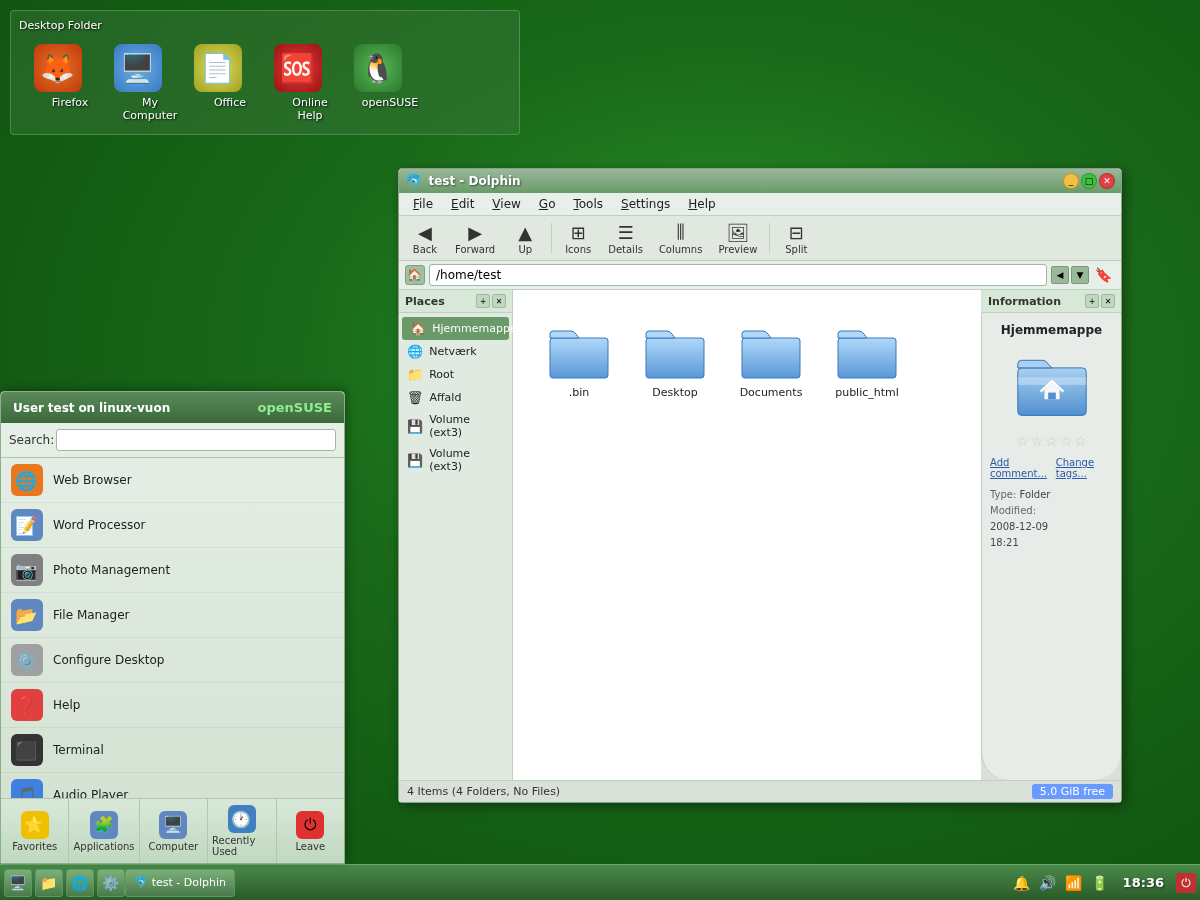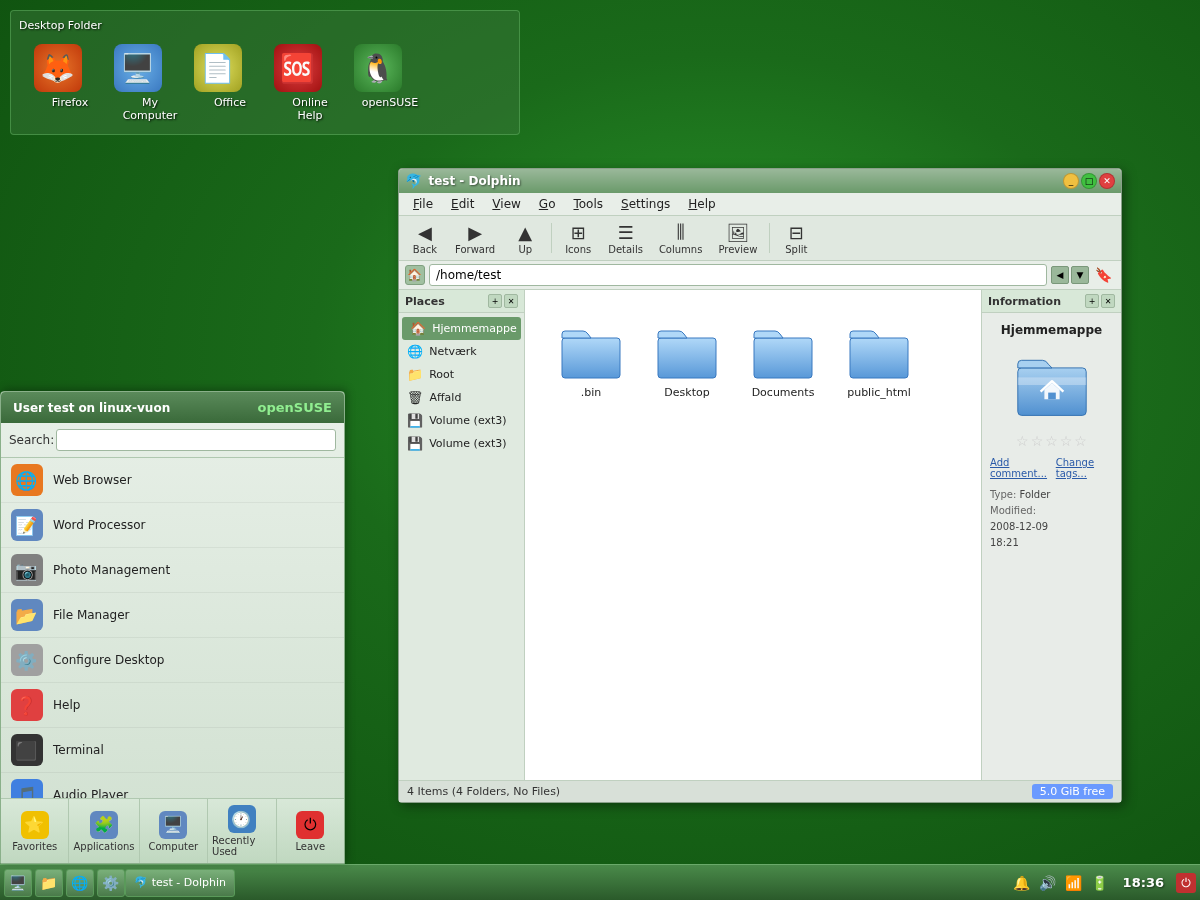--- a/index.html
+++ b/index.html
@@ -393,21 +393,21 @@
       justify-content: center;
       font-size: 14px;
       cursor: pointer;
     }
     .window-body {
       display: flex;
       height: 490px;
     }
     
     .places-panel {
-      width: 126px;
+      width: 114px;
       background: #e0eae0;
       border-right: 1px solid #c0d0c0;
       display: flex;
       flex-direction: column;
     }
     .places-header {
       display: flex;
       align-items: center;
       justify-content: space-between;
       padding: 4px 6px;
@@ -489,20 +489,21 @@
       color: #222;
       margin-top: 2px;
     }
     
     .info-panel {
       width: 140px;
       background: #e8ece8;
       border-left: 1px solid #c0d0c0;
       display: flex;
       flex-direction: column;
+      border-radius: 28px;
     }
     .info-header {
       display: flex;
       align-items: center;
       justify-content: space-between;
       padding: 4px 6px;
       background: #d8e8d8;
       border-bottom: 1px solid #c0d0c0;
     }
     .info-title {

